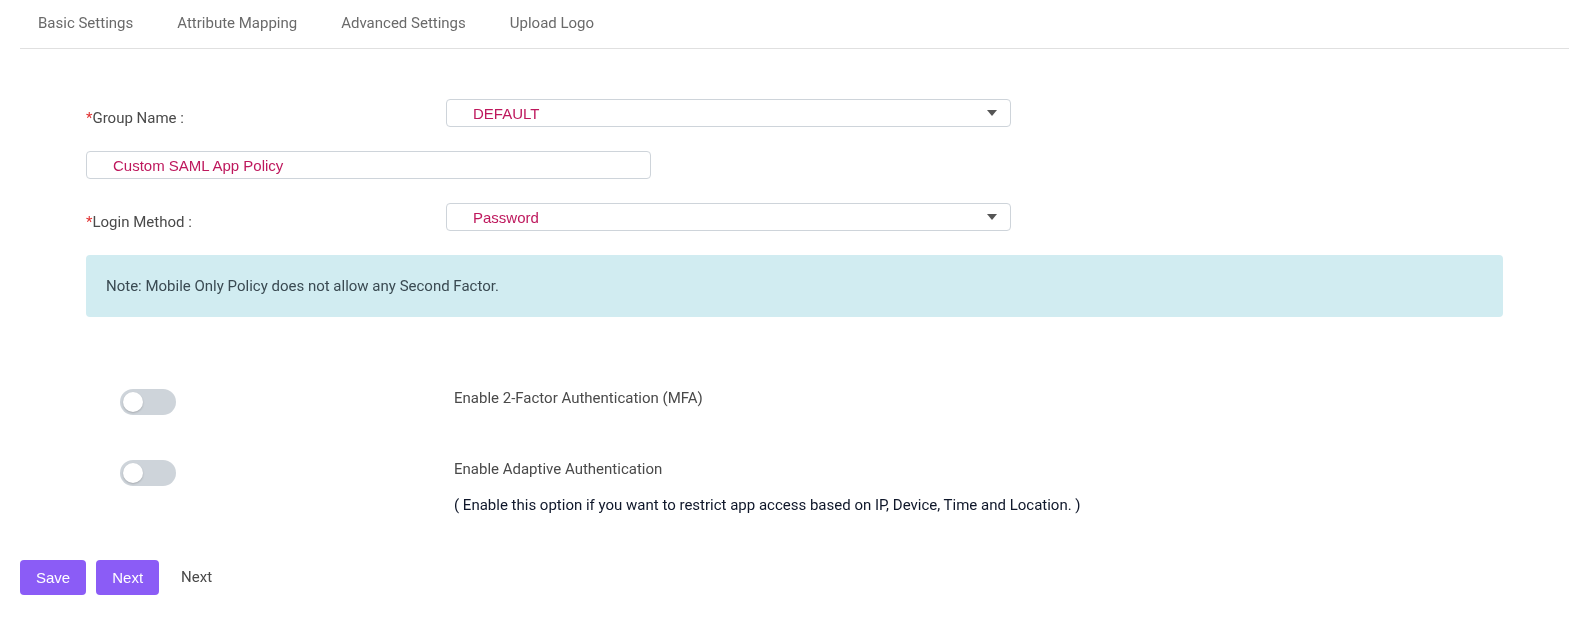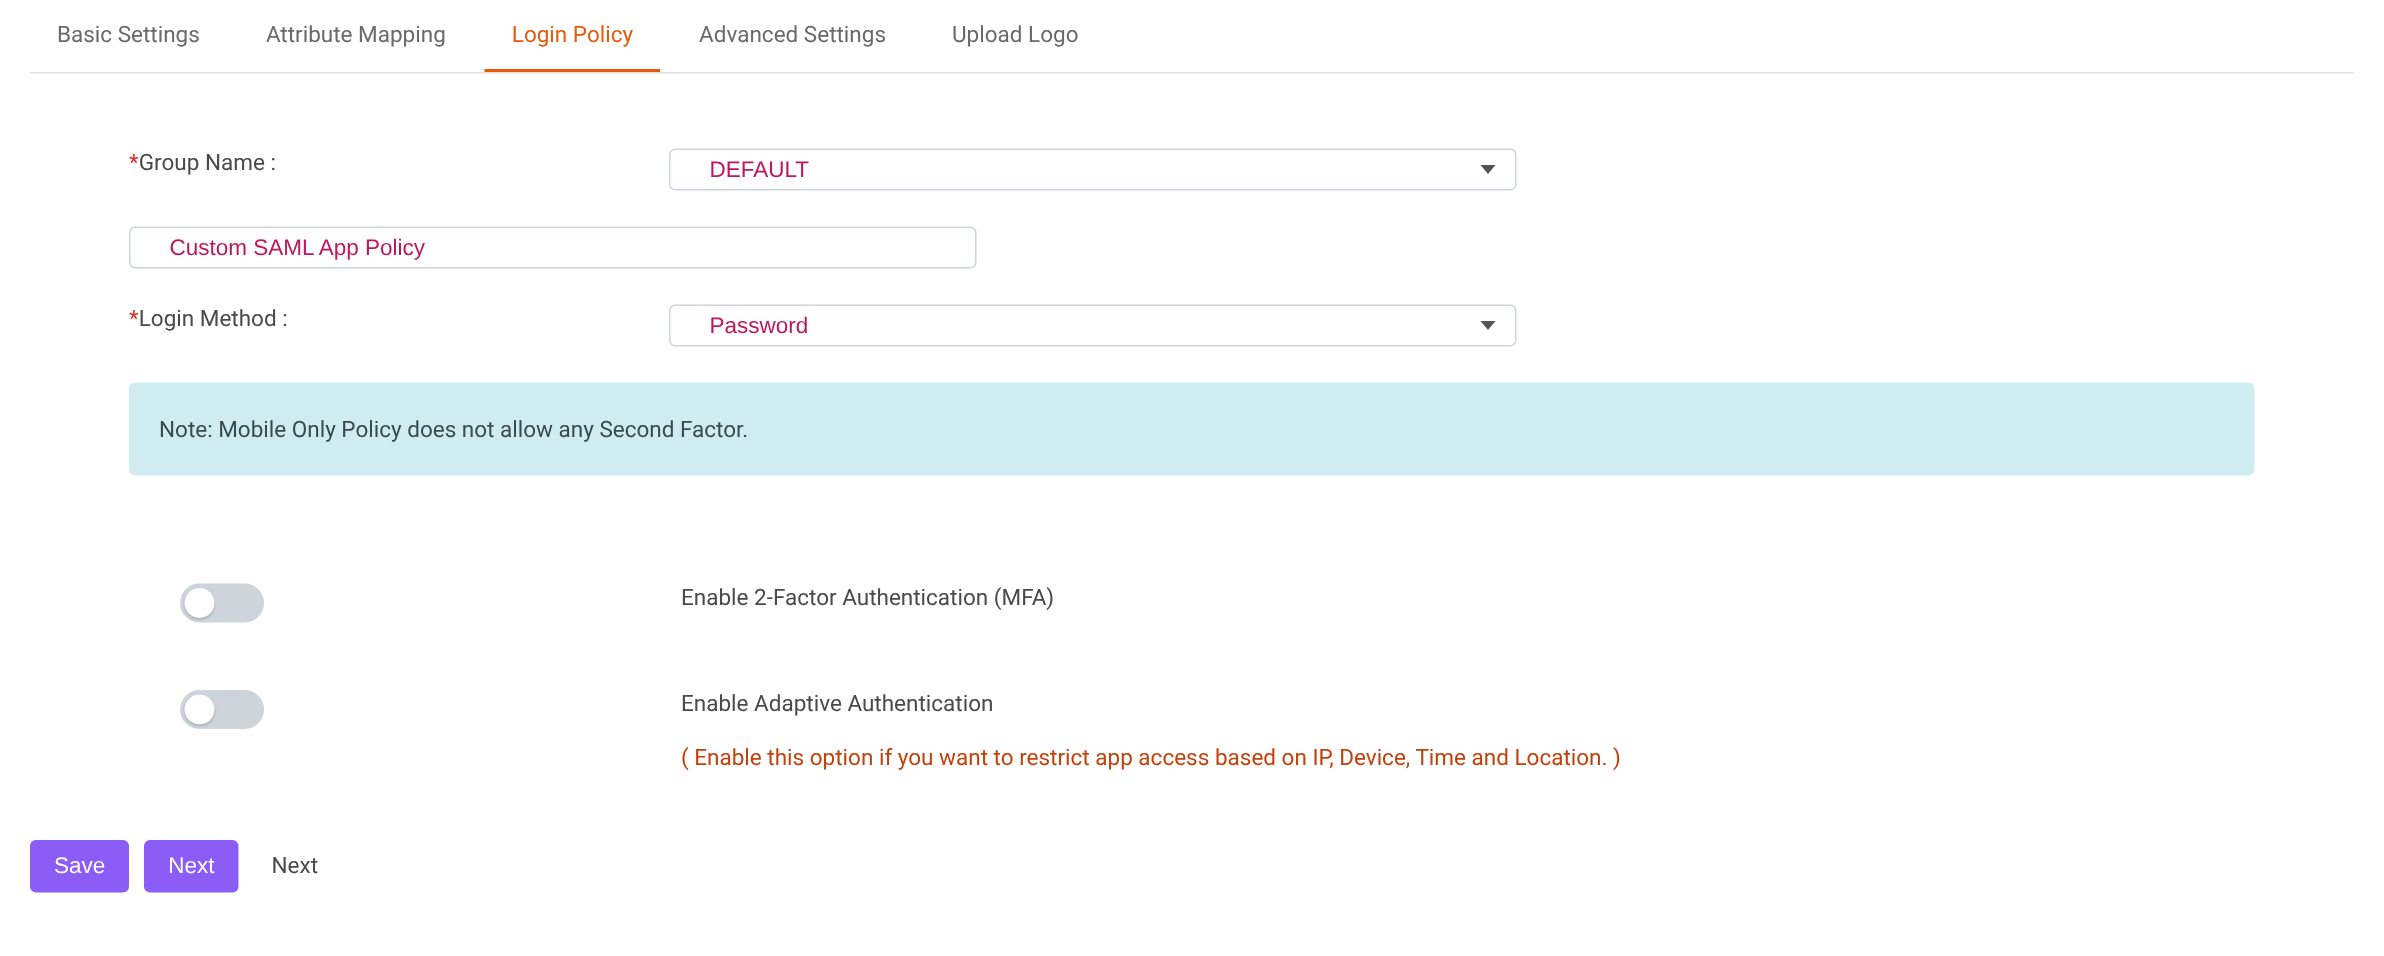--- a/index.html
+++ b/index.html
@@ -29,21 +29,21 @@
   .tab.active {
     color: #e8590c;
     border-bottom: 2px solid #e8590c;
   }
   .form-area {
     padding-left: 66px;
     padding-right: 66px;
   }
   .form-row {
     display: flex;
-    align-items: flex-start;
+    align-items: flex-end;
     margin-bottom: 24px;
   }
   .form-label {
     width: 360px;
     color: #4a4a4a;
     font-size: 15px;
   }
   .req { color: #e03131; }
   .form-control-wrap {
     width: 565px;
@@ -110,21 +110,21 @@
     background: #fff;
     border-radius: 50%;
     box-shadow: 0 1px 2px rgba(0,0,0,0.2);
   }
   .toggle-label-block {
     flex: 1;
     color: #4a4a4a;
   }
   .toggle-desc {
     margin-top: 18px;
-    color: #c2410c;
+    color: #0f172a;
   }
   .button-row {
     display: flex;
     align-items: center;
     gap: 10px;
     margin-top: 20px;
   }
   .btn {
     border: none;
     border-radius: 4px;
@@ -142,21 +142,20 @@
   }
 </style>
 </head>
 <body>
 
 <div class="container">
 
   <div class="tabs">
     <div class="tab">Basic Settings</div>
     <div class="tab">Attribute Mapping</div>
-    <div class="tab active">Login Policy</div>
     <div class="tab">Advanced Settings</div>
     <div class="tab">Upload Logo</div>
   </div>
 
   <div class="form-area">
 
     <div class="form-row">
       <div class="form-label">
         <span class="req">*</span><span>Group Name :</span>
       </div>

